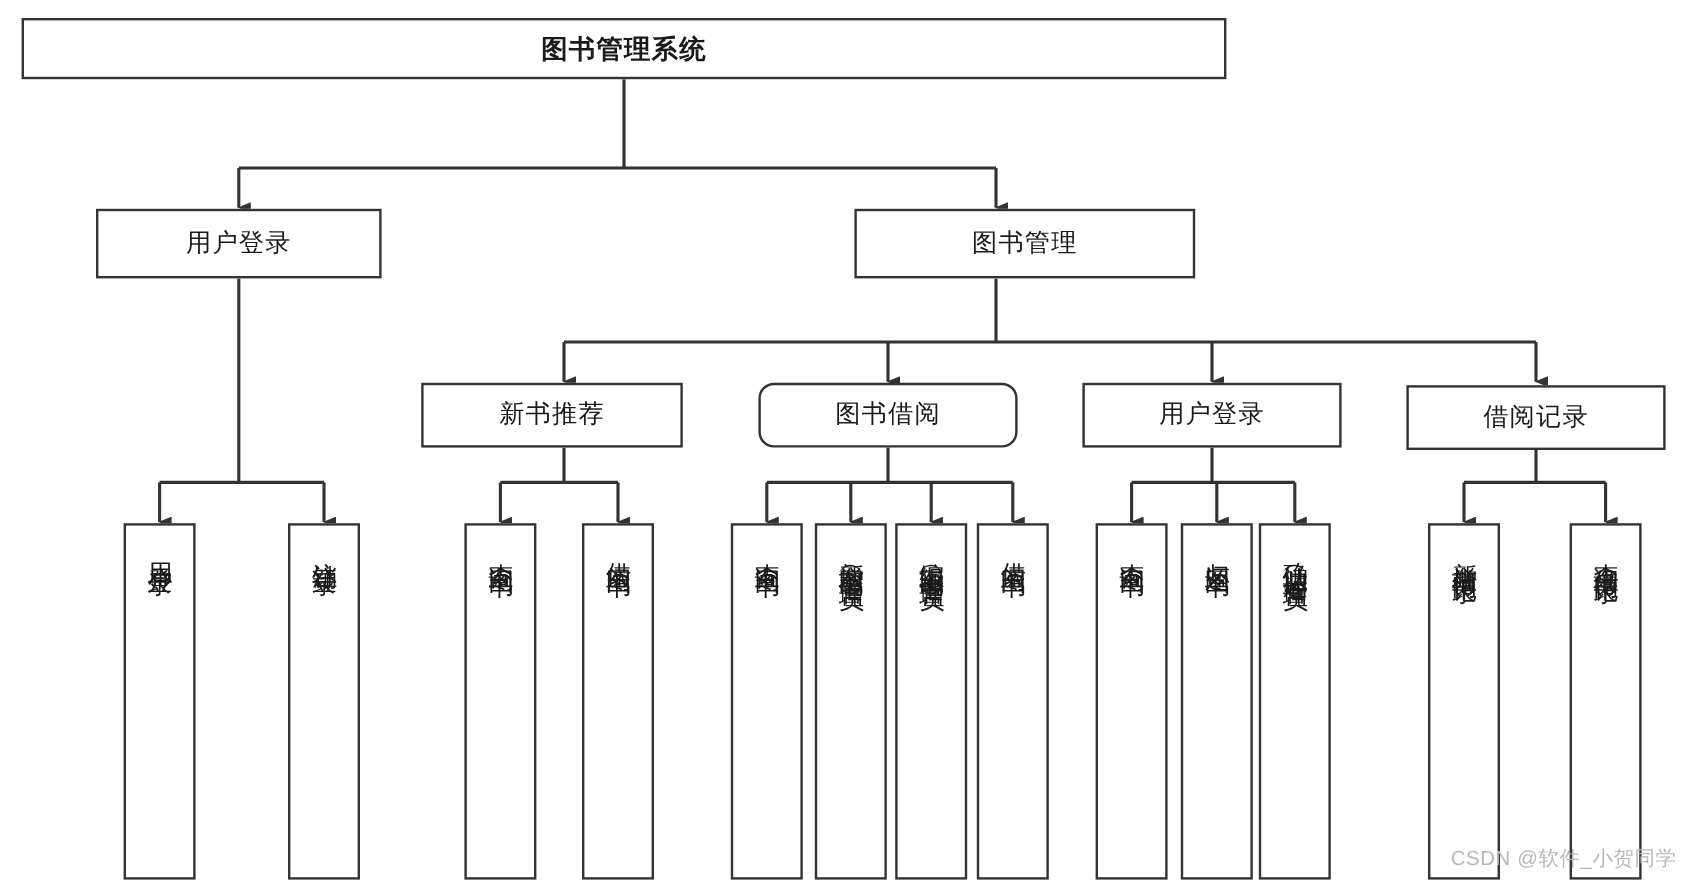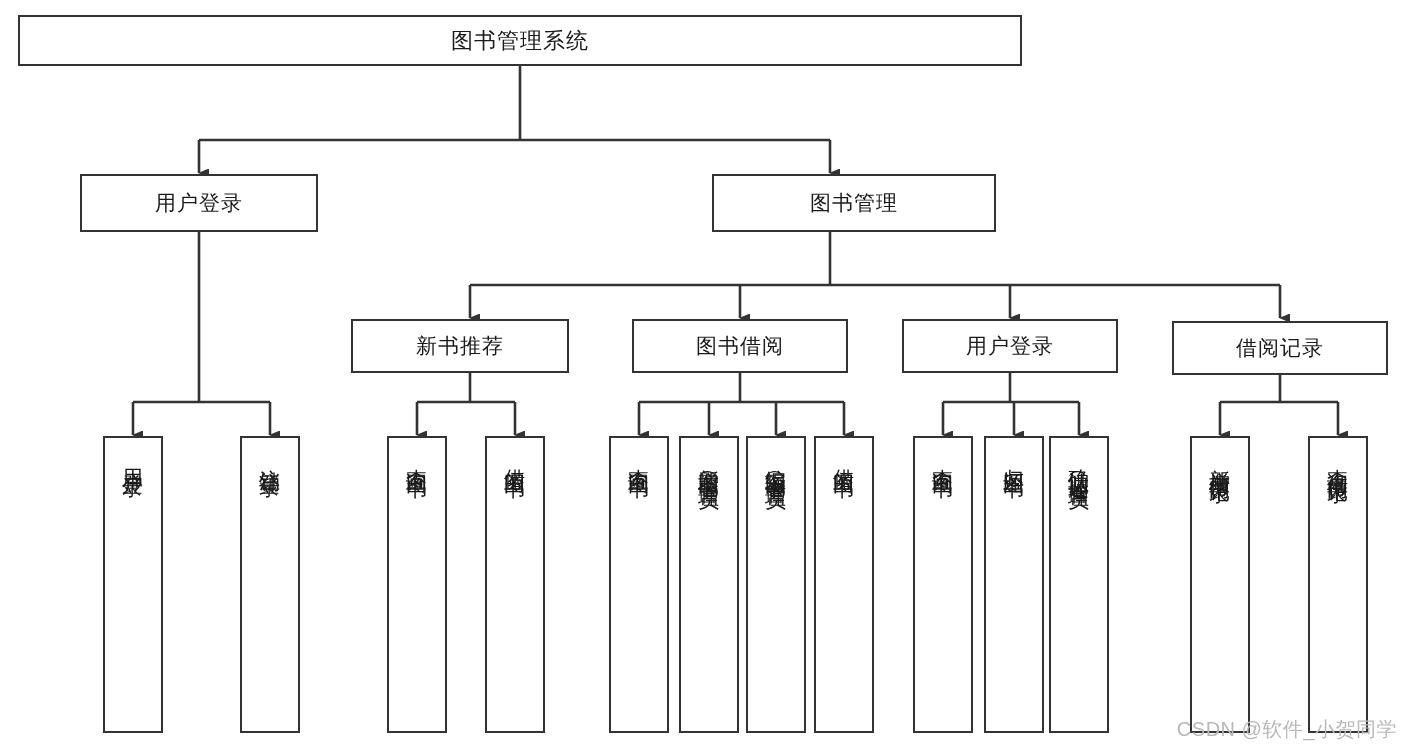--- a/index.html
+++ b/index.html
@@ -42,40 +42,41 @@
     line-height: 1.18;
   }
   
   .node.horiz .label {
     writing-mode: horizontal-tb;
     font-size: 21px;
     letter-spacing: 1px;
   }
   .node.root .label {
     font-size: 22px;
+    font-weight: bold;
   }
   
   .node.vert {
     align-items: flex-start;
     justify-content: center;
     padding-top: 14px;
   }
   .node.vert .label {
     writing-mode: vertical-rl;
     text-orientation: upright;
     font-size: 21px;
     letter-spacing: 3px;
     line-height: 1;
     max-height: 100%;
   }
   #watermark {
     position: absolute;
     right: 8px;
-    bottom: 4px;
-    font-size: 20px;
+    bottom: 20px;
+    font-size: 17px;
     color: #b8b8b8;
     white-space: nowrap;
     letter-spacing: 0.5px;
     margin-top: 38px;
   }
 </style>
 </head>
 <body>
 
 <div id="canvas">
@@ -129,21 +130,21 @@
       </div>
       <div class="node horiz" style="left: 80px; top: 174px; width: 238px; height: 58px;">
         <span class="label">用户登录</span>
       </div>
       <div class="node horiz" style="left: 712px; top: 174px; width: 284px; height: 58px;">
         <span class="label">图书管理</span>
       </div>
       <div class="node horiz" style="left: 351px; top: 319px; width: 218px; height: 54px;">
         <span class="label">新书推荐</span>
       </div>
-      <div class="node horiz" style="left: 632px; top: 319px; width: 216px; height: 54px;">
+      <div class="node horiz" style="left: 632px; top: 319px; width: 216px; height: 54px; border-radius: 13px;">
         <span class="label">图书借阅</span>
       </div>
       <div class="node horiz" style="left: 902px; top: 319px; width: 216px; height: 54px;">
         <span class="label">用户登录</span>
       </div>
       <div class="node horiz" style="left: 1172px; top: 321px; width: 216px; height: 54px;">
         <span class="label">借阅记录</span>
       </div>
       <div class="node vert" style="left: 103px; top: 436px; width: 60px; height: 297px;">
         <span class="label">用户登录</span>

